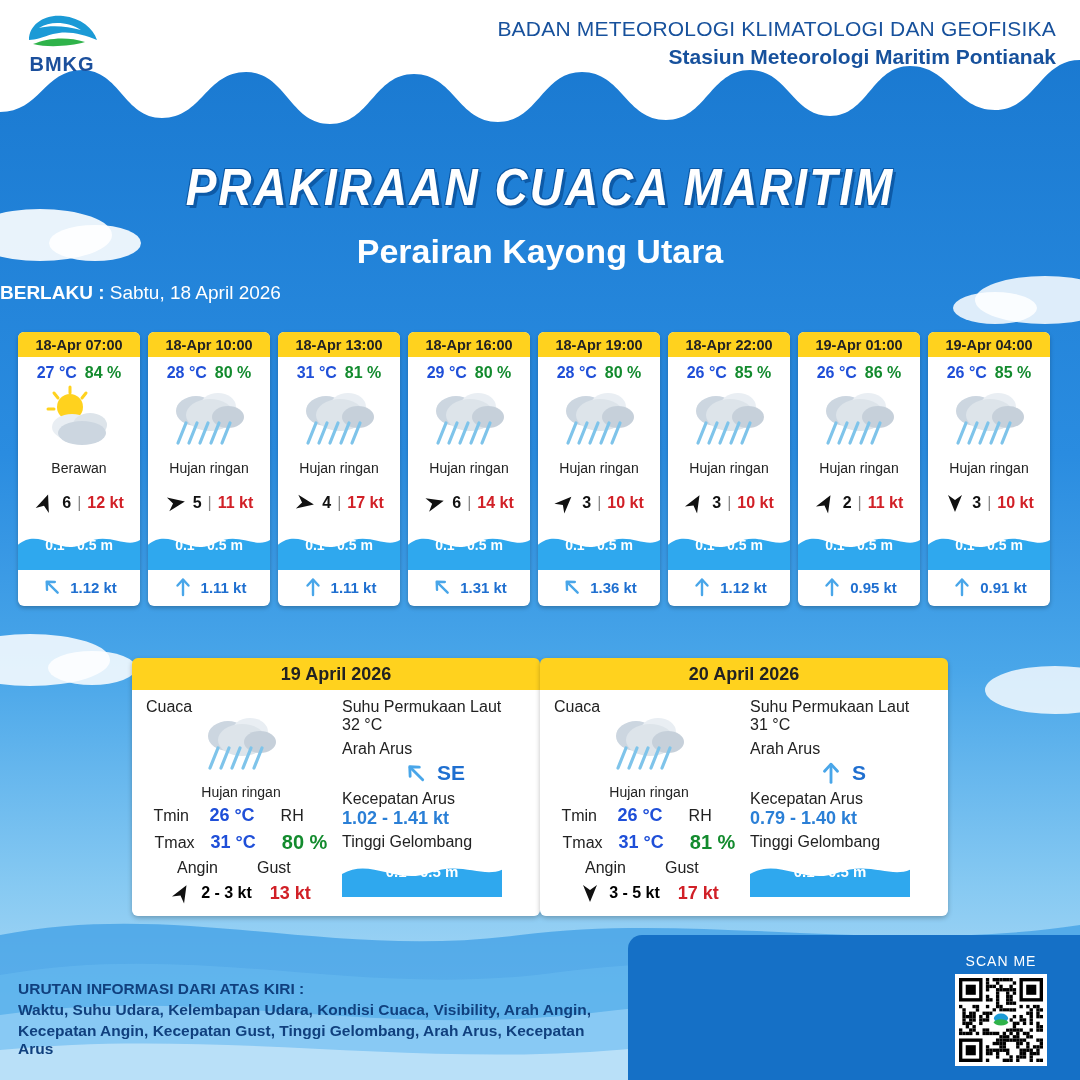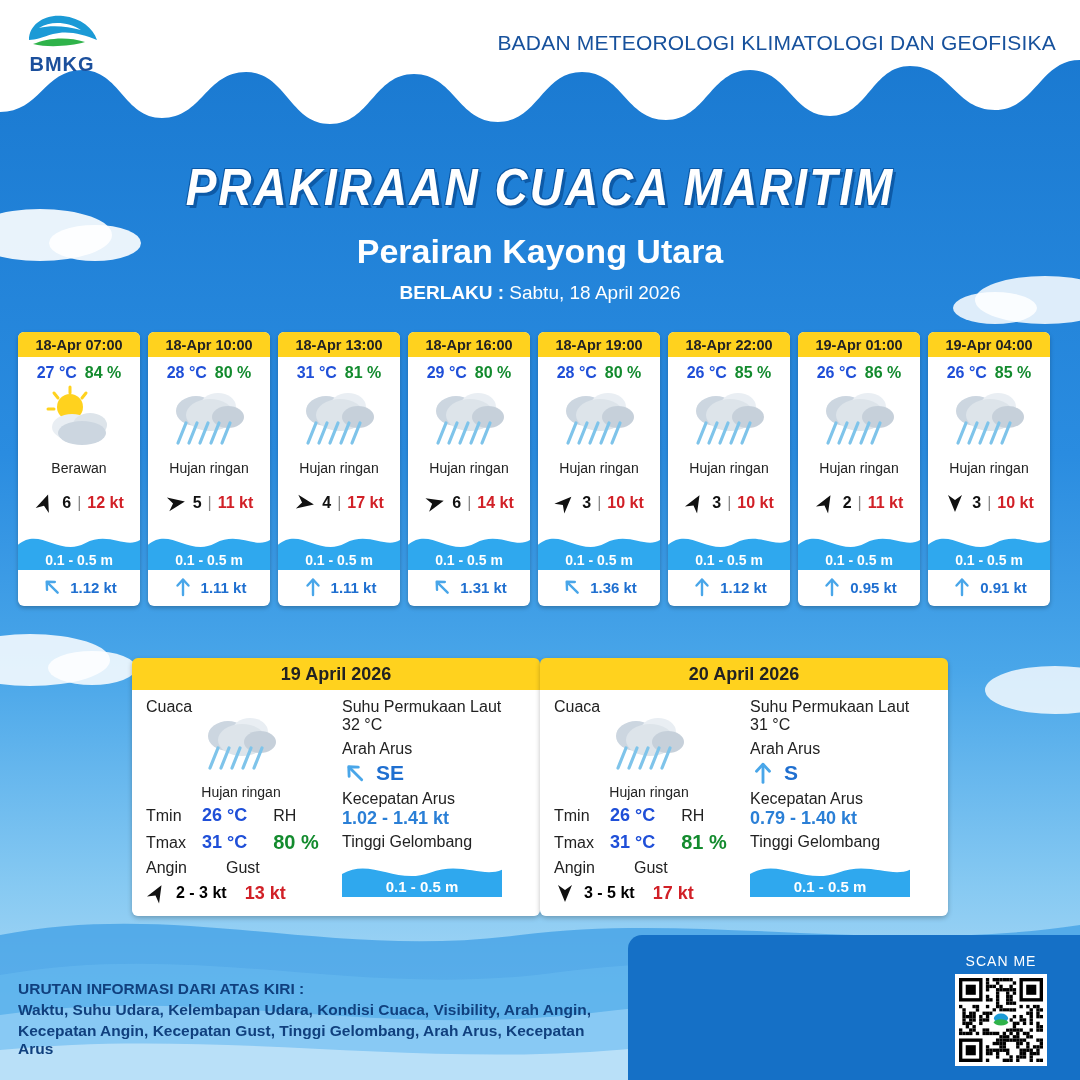--- a/index.html
+++ b/index.html
@@ -40,21 +40,21 @@
     letter-spacing:2px;
     text-shadow: 3px 3px 0 #0d5aa7, -1px -1px 0 #0d5aa7, 1px -1px 0 #0d5aa7, -1px 1px 0 #0d5aa7;
     transform:scaleY(1.12);
   }
   .title-sub {
     position:absolute; top:232px; width:1080px; text-align:center; z-index:5;
     font-size:34px; font-weight:bold; color:#ffffff;
   }
   .validity {
     position:absolute; top:282px; width:1080px; z-index:5;
-    display:flex; justify-content:center; gap:70px;
+    display:flex; justify-content:flex-start; gap:70px;
     font-size:19px; color:#ffffff;
   }
   .validity b { font-weight:bold; }
 
   
   .cards {
     position:absolute; top:332px; left:18px; width:1044px;
     display:flex; gap:8px; z-index:5;
   }
   .card {
@@ -79,21 +79,21 @@
     font-size:16px; padding:10px 0 10px; border-top:0;
   }
   .card-wind .deg { color:#111; font-weight:bold; }
   .card-wind .sep { color:#888; }
   .card-wind .kt { color:#d12027; font-weight:bold; }
   .wave-strip {
     position:relative; height:46px; background:#ffffff;
   }
   .wave-strip svg { position:absolute; bottom:0; left:0; }
   .wave-txt {
-    position:absolute; bottom:2px; left:0; width:100%; text-align:center;
+    position:absolute; bottom:17px; left:0; width:100%; text-align:center;
     font-size:14px; color:#ffffff; font-weight:bold;
   }
   .card-cur {
     display:flex; align-items:center; justify-content:center; gap:7px;
     padding:6px 0 8px; font-size:15px; color:#1f6fd0; font-weight:bold;
   }
 
   
   .dailies {
     position:absolute; top:658px; left:0; width:1080px; z-index:5;
@@ -103,21 +103,21 @@
   .daily-hd { background:#ffd21e; text-align:center; font-weight:bold; font-size:18px; color:#222; padding:6px 0 5px;}
   .daily-bd { background:#ffffff; padding:8px 14px 12px; display:flex; }
   .dl { width:190px; }
   .dr { width:auto; flex:1; padding-left:6px;}
   .lbl { font-size:16px; color:#222; }
   .big-blue { font-size:18px; color:#1f4fd8; font-weight:bold; }
   .big-green { font-size:20px; color:#138b2e; font-weight:bold; }
   .big-red { font-size:18px; color:#d12027; font-weight:bold; }
   .daily-icon { height:66px; display:flex; align-items:flex-end; justify-content:center; }
   .daily-cond { text-align:center; font-size:14px; color:#222; margin-top:2px;}
-  .trow { display:flex; align-items:center; gap:8px; margin-top:5px; }
+  .trow { display:flex; align-items:center; gap:8px; margin-top:5px;justify-content:center; }
   .trow .k { font-size:16px; color:#222; width:48px;}
   .wave-box { width:160px; height:42px; position:relative; margin-top:4px; background:#ffffff;}
   .wave-box svg { position:absolute; left:0; bottom:0;}
   .wave-box .wave-txt { font-size:15px; }
 
   
   .footer-panel {
     position:absolute; left:0; bottom:0; width:620px; height:118px;
     background:rgba(255,255,255,0.0);
     z-index:5; padding:18px 0 0 18px;
@@ -170,20 +170,21 @@
       <svg width="78" height="44" viewBox="0 0 78 44">
         <path d="M6,30 C6,14 22,4 40,6 C58,8 70,18 74,30 C60,24 44,20 30,24 C20,27 12,30 6,30 Z" fill="#1b9ad6"></path>
         <path d="M10,34 C24,28 44,26 62,32 C48,36 26,38 10,34 Z" fill="#2fb34a"></path>
         <path d="M16,18 C28,10 46,12 58,20 C44,16 28,15 16,18 Z" fill="#ffffff"></path>
       </svg>
     </div>
     <div class="logo-text">BMKG</div>
   </div>
   <div class="hdr-titles">
     <div class="hdr-l1">BADAN METEOROLOGI KLIMATOLOGI DAN GEOFISIKA</div>
+    <div class="hdr-l2">Stasiun Meteorologi Maritim Pontianak</div>
   </div>
 </div>
 
 <div class="title-main">PRAKIRAAN CUACA MARITIM</div>
 <div class="title-sub">Perairan Kayong Utara</div>
 <div class="validity">
   <div>
     <b>BERLAKU :</b>
     <span>Sabtu, 18 April 2026</span>
   </div>

